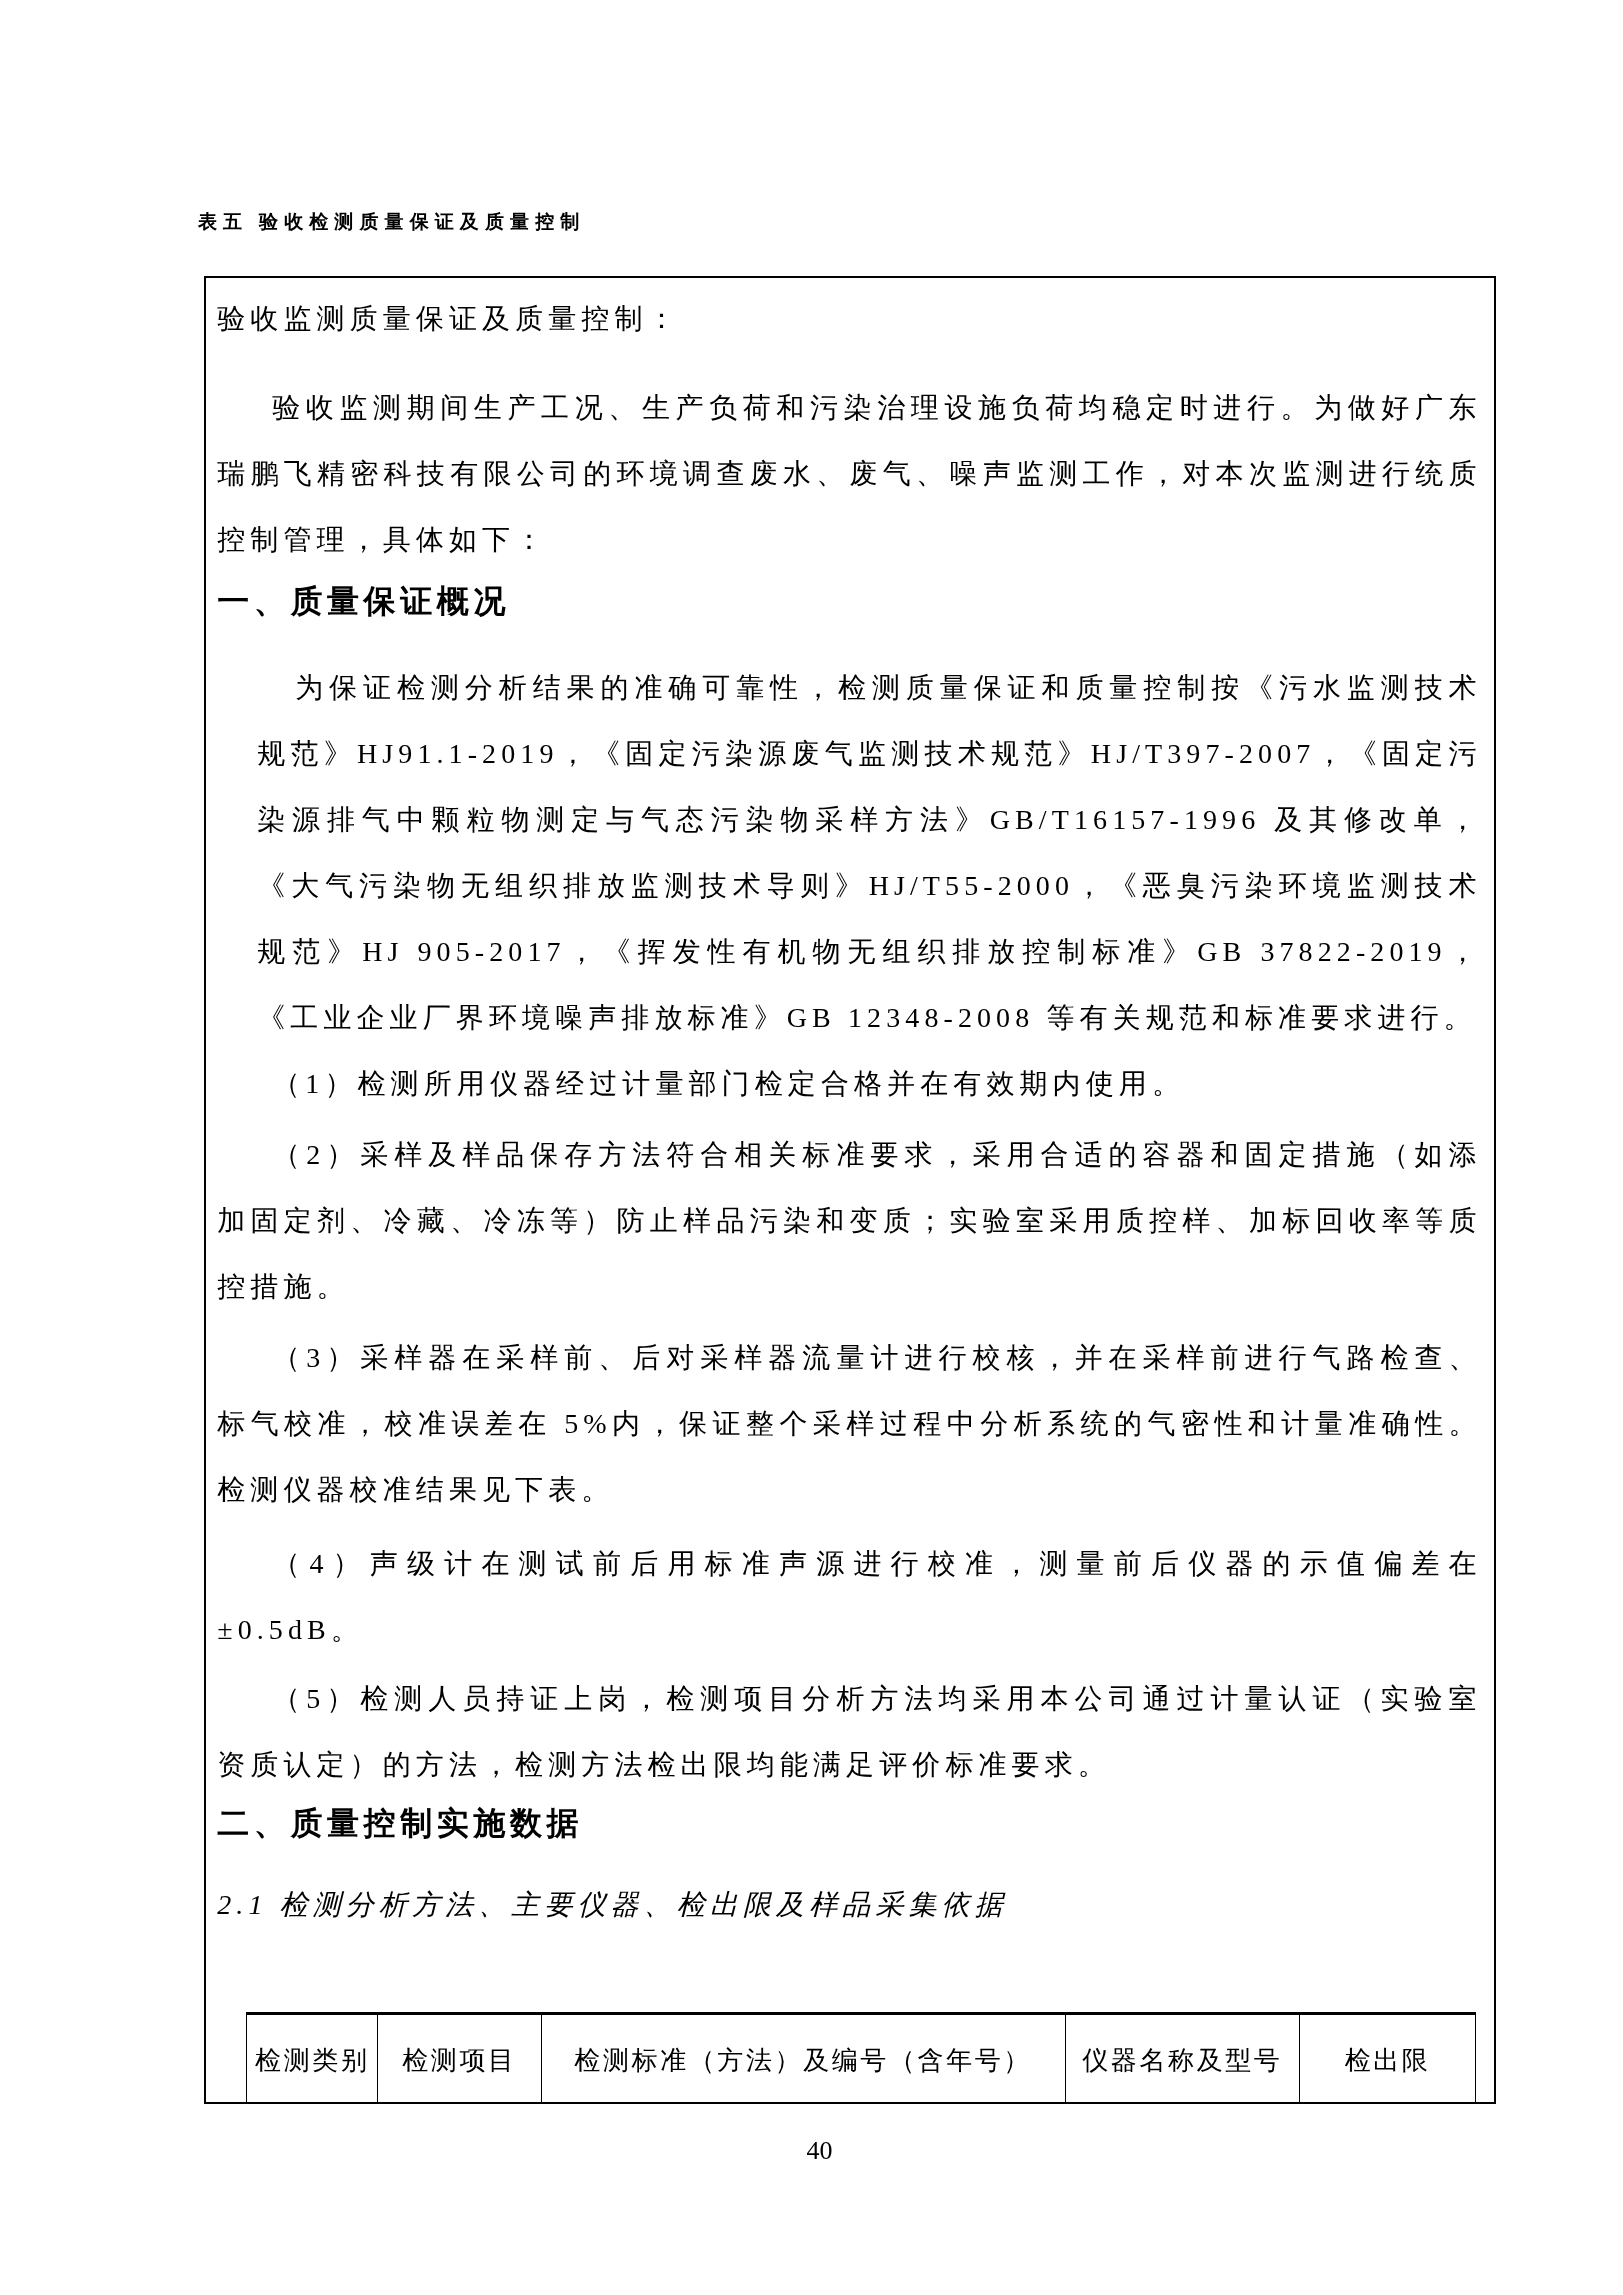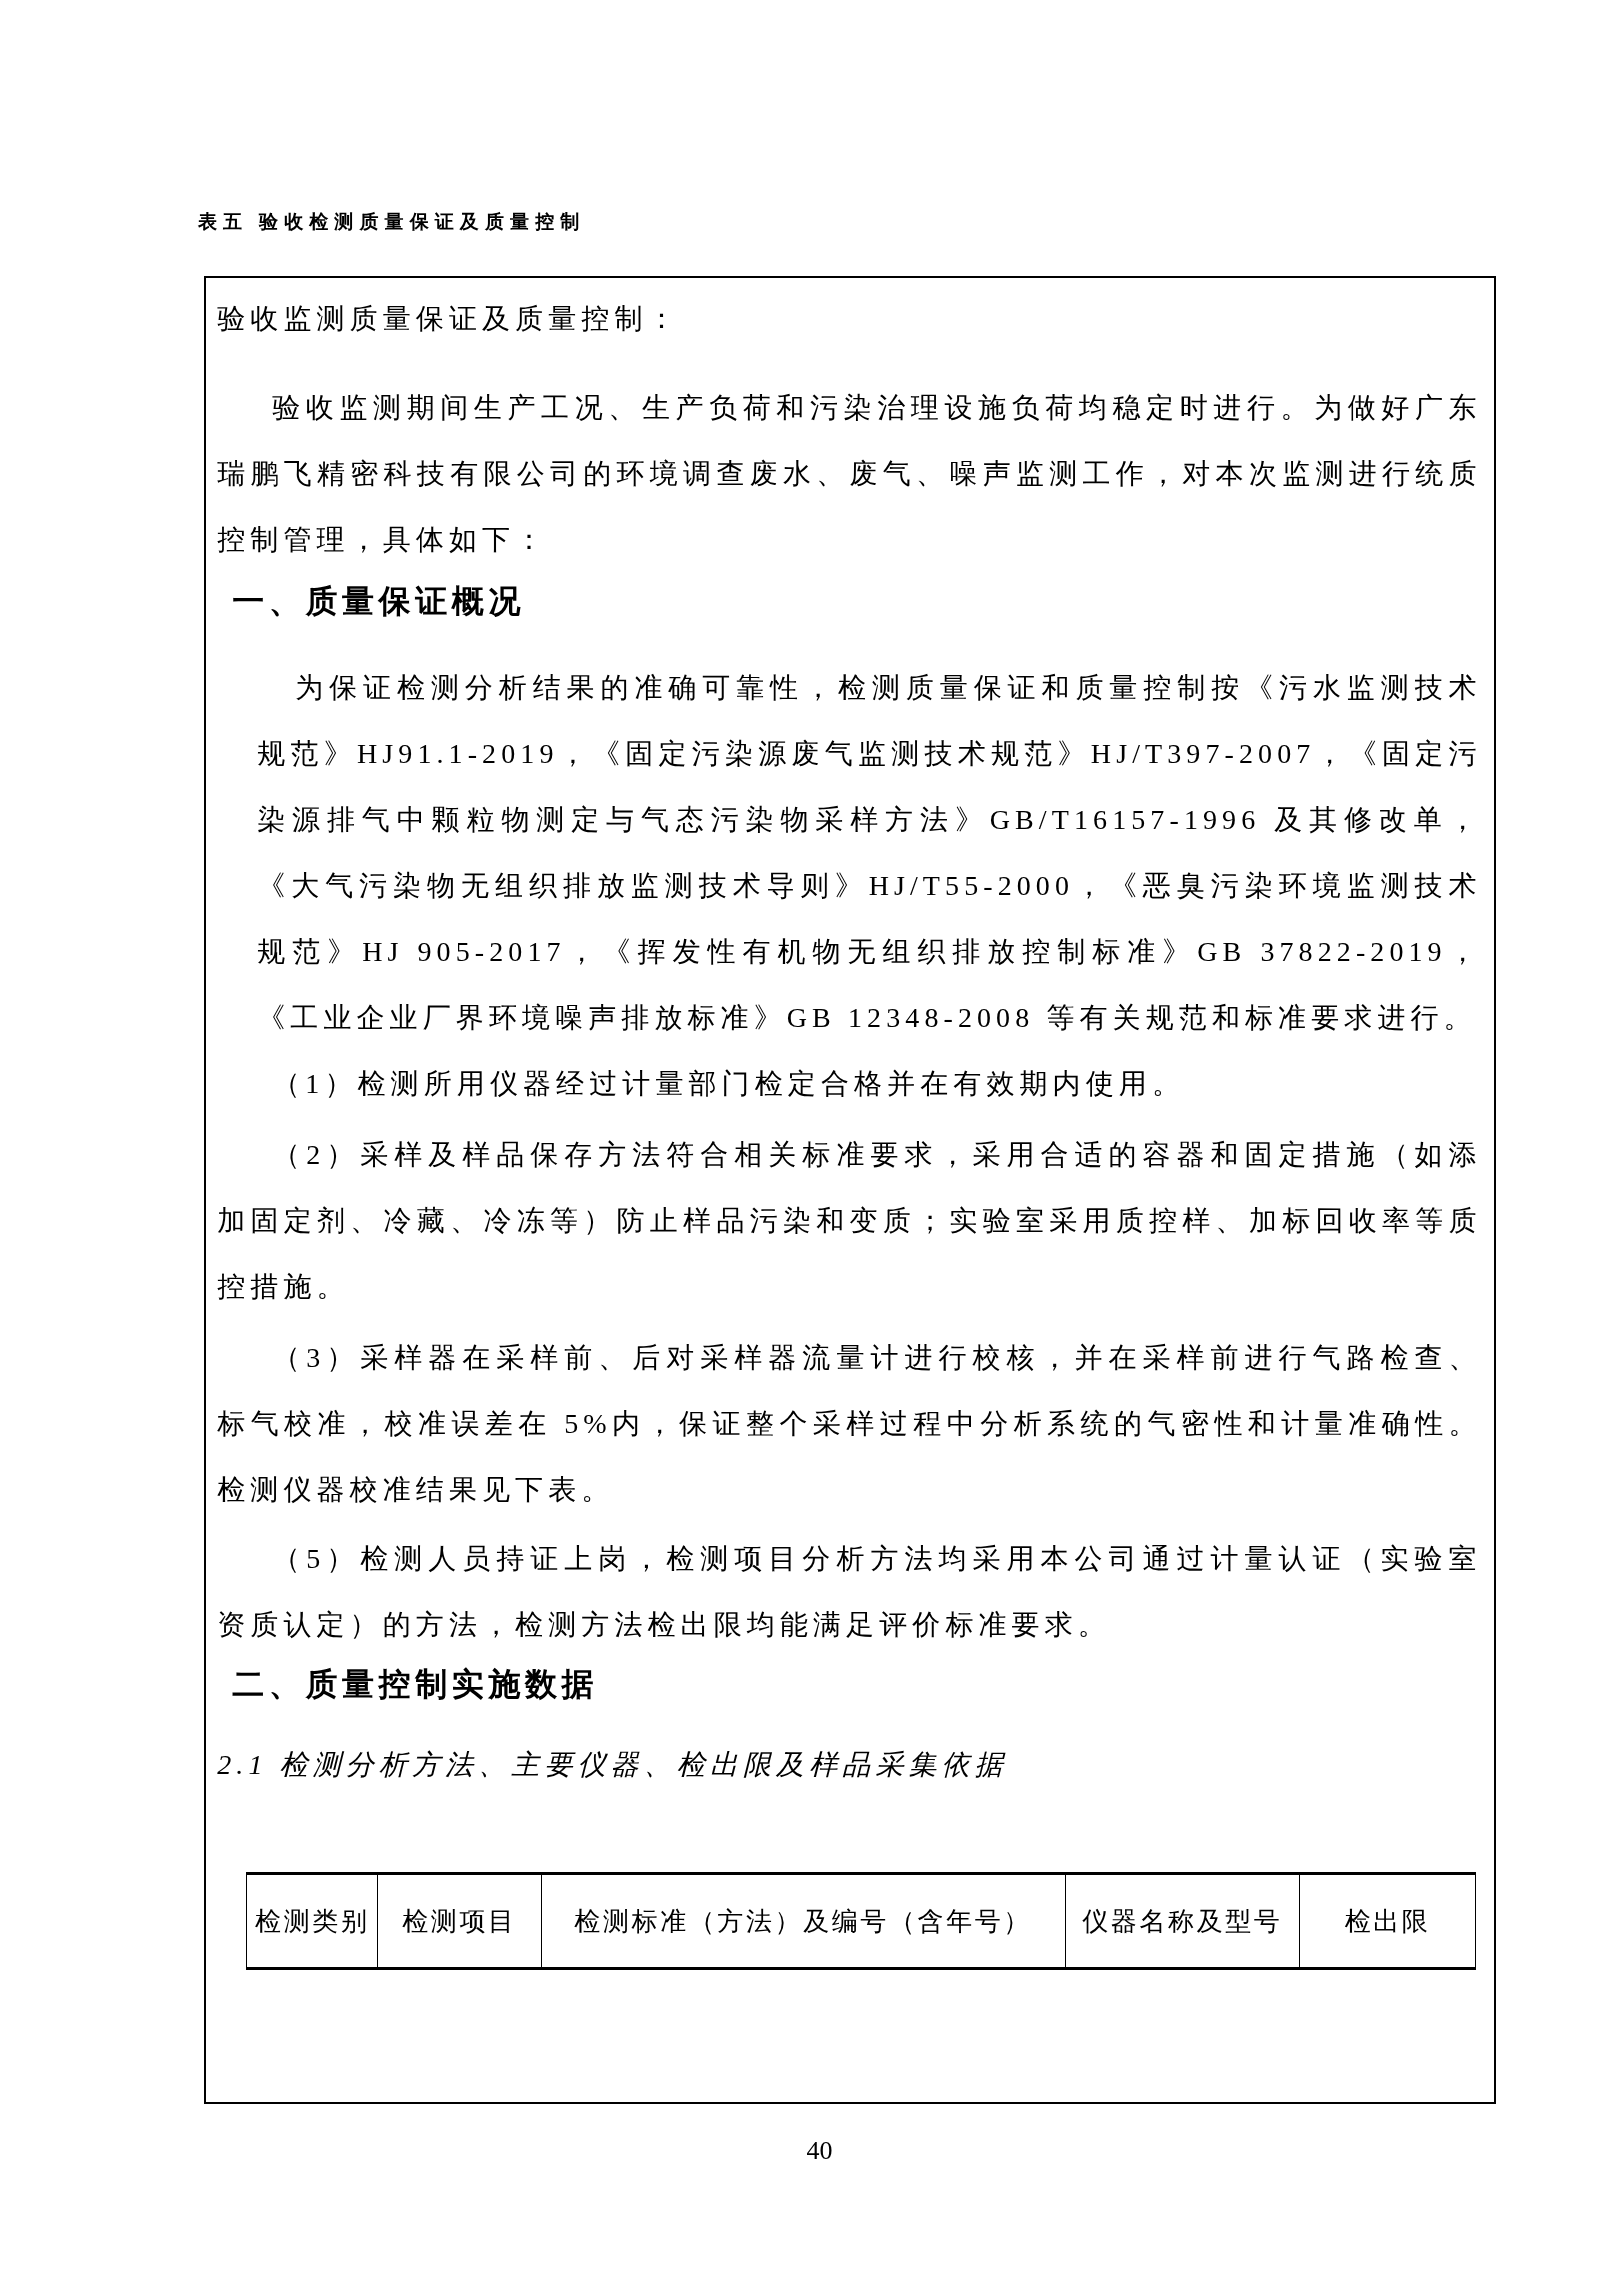--- a/index.html
+++ b/index.html
@@ -45,21 +45,21 @@
     text-justify: inter-character;
   }
   .intro-label {
     text-indent: 0;
   }
   .p-indent2 {
     text-indent: 55px;
     margin-top: 23px !important;
   }
   .section-heading {
-    margin: 15px;
+    margin: 0;
     font-size: 32px;
     font-weight: bold;
     letter-spacing: 4.6px;
     line-height: 46px;
   }
   .heading-1 {
     margin-top: 5.1px;
     margin-bottom: 5.1px;
   }
   .p-standards {
@@ -132,20 +132,21 @@
   <h2 class="section-heading heading-1">一、质量保证概况</h2>
 
   <p class="p-standards">为保证检测分析结果的准确可靠性，检测质量保证和质量控制按《污水监测技术规范》HJ91.1-2019，《固定污染源废气监测技术规范》HJ/T397-2007，《固定污染源排气中颗粒物测定与气态污染物采样方法》GB/T16157-1996 及其修改单，《大气污染物无组织排放监测技术导则》HJ/T55-2000，《恶臭污染环境监测技术规范》HJ 905-2017，《挥发性有机物无组织排放控制标准》GB 37822-2019，《工业企业厂界环境噪声排放标准》GB 12348-2008 等有关规范和标准要求进行。</p>
 
   <p class="qa-item qa-item-1">（1）检测所用仪器经过计量部门检定合格并在有效期内使用。</p>
 
   <p class="qa-item qa-item-2">（2）采样及样品保存方法符合相关标准要求，采用合适的容器和固定措施（如添加固定剂、冷藏、冷冻等）防止样品污染和变质；实验室采用质控样、加标回收率等质控措施。</p>
 
   <p class="qa-item qa-item-3">（3）采样器在采样前、后对采样器流量计进行校核，并在采样前进行气路检查、标气校准，校准误差在 5%内，保证整个采样过程中分析系统的气密性和计量准确性。检测仪器校准结果见下表。</p>
 
+  <p class="qa-item qa-item-4">（4）声级计在测试前后用标准声源进行校准，测量前后仪器的示值偏差在±0.5dB。</p>
 
   <p class="qa-item qa-item-5">（5）检测人员持证上岗，检测项目分析方法均采用本公司通过计量认证（实验室资质认定）的方法，检测方法检出限均能满足评价标准要求。</p>
 
   <h2 class="section-heading heading-2">二、质量控制实施数据</h2>
 
   <p class="sub-heading">2.1 检测分析方法、主要仪器、检出限及样品采集依据</p>
 
   <table class="methods-table">
     <tbody>
       <tr>

